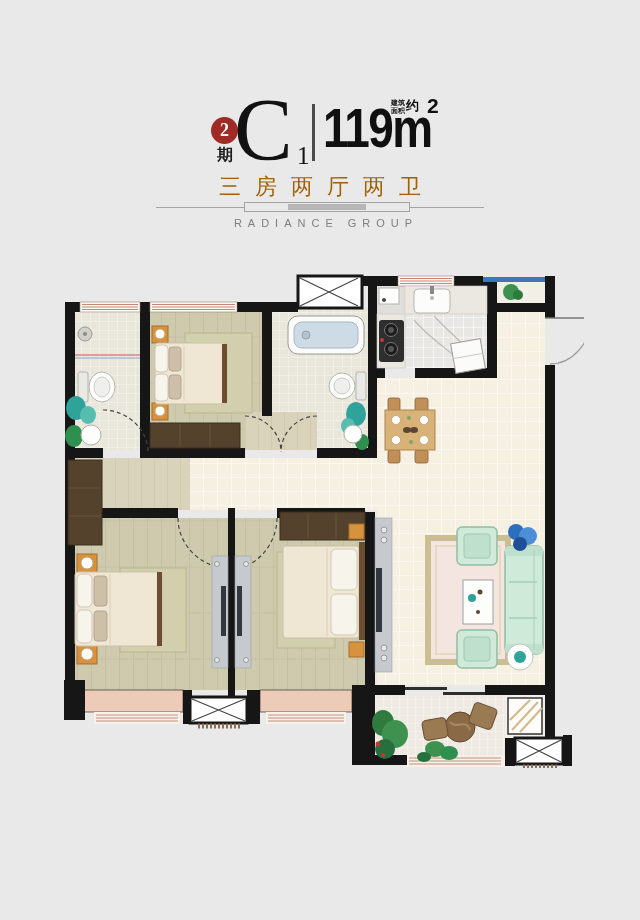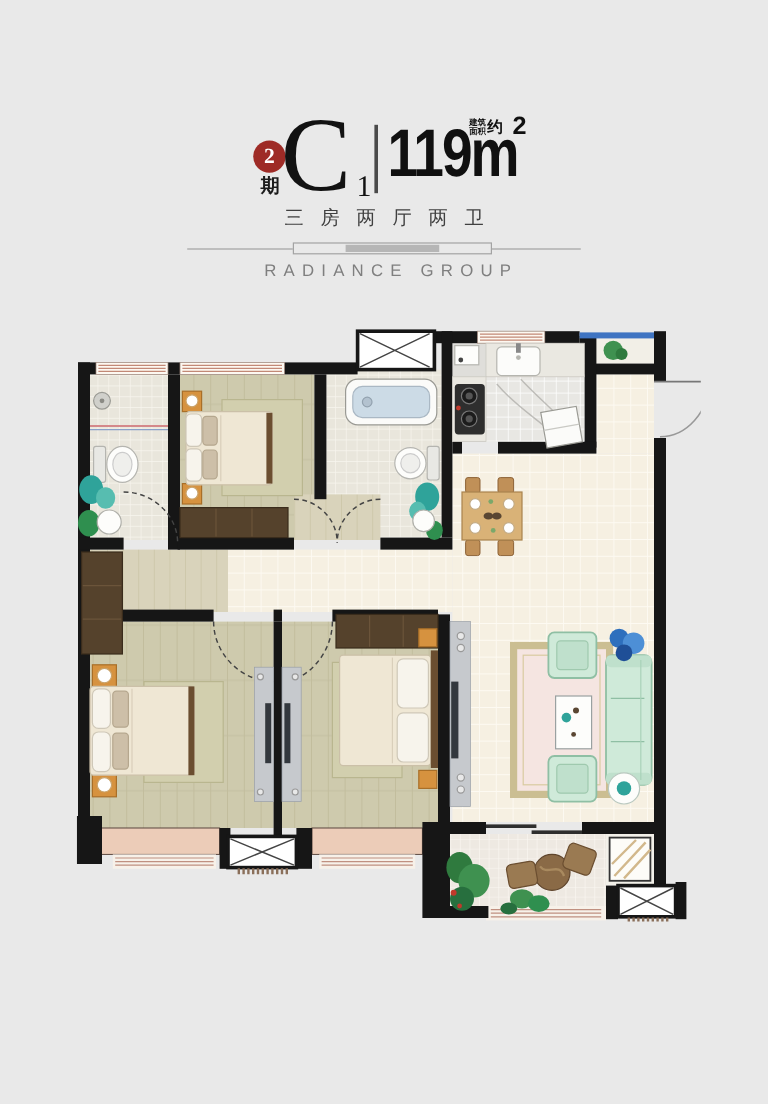--- a/index.html
+++ b/index.html
@@ -19,27 +19,27 @@
   .unit-index{left:297px;top:142px;font-family:"Liberation Serif",serif;
     font-size:25px;color:#121212;}
   .vert-divider{left:312px;top:104px;width:3px;height:57px;background:#4a4a4a;}
   .area-value{left:323px;top:97px;font-size:56px;line-height:62px;font-weight:900;
     letter-spacing:-2px;color:#101010;transform:scaleX(.82);transform-origin:left top;
     white-space:nowrap;}
   .area-sup{left:427px;top:94px;font-size:21px;font-weight:900;color:#101010;}
   .area-prefix{left:391px;top:99px;display:flex;align-items:flex-start;gap:1px;color:#101010;}
   .area-prefix .cols{display:flex;flex-direction:column;font-size:7px;line-height:8px;font-weight:bold;}
   .area-prefix .approx{font-size:13px;line-height:14px;font-weight:bold;}
-  .layout-text{left:0;top:172px;width:640px;text-align:center;font-size:16px;
-    letter-spacing:14px;padding-left:14px;box-sizing:border-box;color:#404040;}
+  .layout-text{left:0;top:172px;width:640px;text-align:center;font-size:22px;
+    letter-spacing:14px;padding-left:14px;box-sizing:border-box;color:#a16207;}
   .rule-line{left:156px;top:207px;width:328px;height:1px;background:#a3a3a3;}
   .rule-box{left:244px;top:202px;width:166px;height:10px;border:1px solid #a3a3a3;
     background:#e9e9e9;box-sizing:border-box;}
   .rule-inner{left:288px;top:204px;width:78px;height:6px;background:#b6b6b6;}
-  .brand-text{left:0;top:217px;width:640px;text-align:center;font-size:14px;
+  .brand-text{left:0;top:217px;width:640px;text-align:center;font-size:11px;
     letter-spacing:6px;padding-left:12px;box-sizing:border-box;color:#7f7f7f;}
 
   
   #plan{left:64px;top:268px;width:520px;height:500px;}
 </style>
 </head>
 <body>
 
 <div id="stage" style="background: rgb(233, 233, 233);">
 

